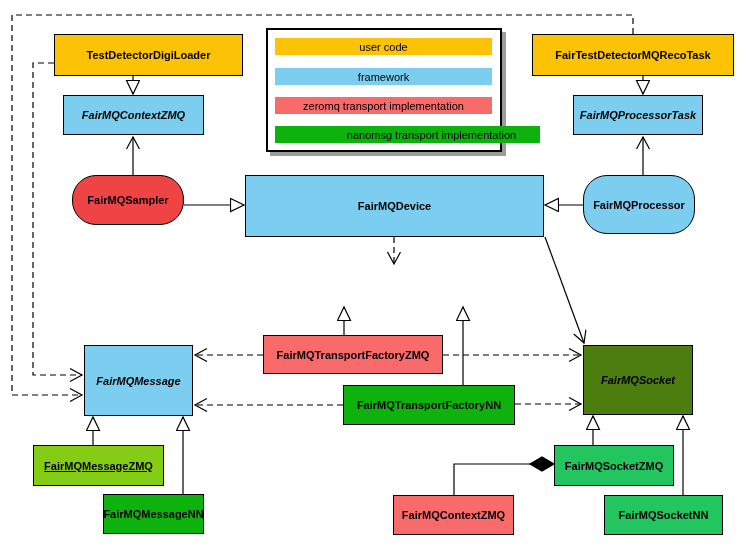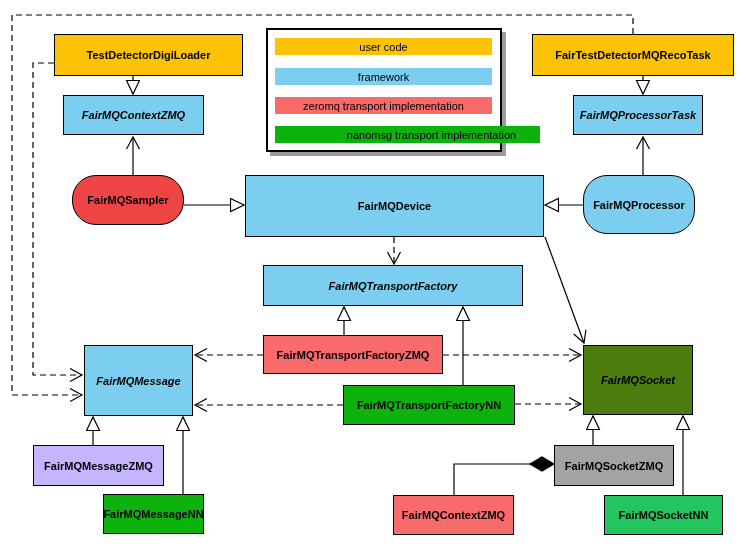--- a/index.html
+++ b/index.html
@@ -62,28 +62,27 @@
     </g>
   </svg>
 
   <div class="node" style="left: 54px; top: 34px; width: 189px; height: 42px; background: rgb(252, 194, 5);">TestDetectorDigiLoader</div>
   <div class="node" style="left: 532px; top: 34px; width: 202px; height: 42px; background: rgb(252, 194, 5);">FairTestDetectorMQRecoTask</div>
   <div class="node abstract" style="left: 63px; top: 95px; width: 141px; height: 40px; background: rgb(124, 206, 240);">FairMQContextZMQ</div>
   <div class="node abstract" style="left: 573px; top: 95px; width: 130px; height: 40px; background: rgb(124, 206, 240);">FairMQProcessorTask</div>
   <div class="node" style="left: 72px; top: 175px; width: 112px; height: 50px; background: #ef4444; border-radius: 24px;">FairMQSampler</div>
   <div class="node" style="left: 245px; top: 175px; width: 299px; height: 62px; background: rgb(124, 206, 240);">FairMQDevice</div>
   <div class="node" style="left: 583px; top: 175px; width: 112px; height: 59px; background: rgb(124, 206, 240); border-radius: 24px;">FairMQProcessor</div>
-  <div class="node abstract" style="left: 263px; top: 265px; width: 260px; height: 41px; background: rgb(124, 206, 240);">FairMQTransportFactory</div>
   <div class="node" style="left: 263px; top: 335px; width: 180px; height: 39px; background: rgb(249, 107, 107);">FairMQTransportFactoryZMQ</div>
   <div class="node" style="left: 343px; top: 385px; width: 172px; height: 40px; background: rgb(13, 178, 13);">FairMQTransportFactoryNN</div>
   <div class="node abstract" style="left: 84px; top: 345px; width: 109px; height: 71px; background: rgb(124, 206, 240);">FairMQMessage</div>
   <div class="node abstract" style="left: 583px; top: 345px; width: 110px; height: 70px; background: #4d7c0f;">FairMQSocket</div>
-  <div class="node" style="left: 33px; top: 445px; width: 131px; height: 41px; background: #c4b5fd;">FairMQMessageZMQ</div>
+  <div class="node" style="left: 33px; top: 445px; width: 131px; height: 41px; background: #84cc16; text-decoration: underline;">FairMQMessageZMQ</div>
   <div class="node" style="left: 103px; top: 494px; width: 101px; height: 40px; background: rgb(13, 178, 13);">FairMQMessageNN</div>
-  <div class="node" style="left: 554px; top: 445px; width: 120px; height: 41px; background: #a3a3a3;">FairMQSocketZMQ</div>
+  <div class="node" style="left: 554px; top: 445px; width: 120px; height: 41px; background: #22c55e;">FairMQSocketZMQ</div>
   <div class="node" style="left: 393px; top: 495px; width: 121px; height: 40px; background: rgb(249, 107, 107);">FairMQContextZMQ</div>
   <div class="node" style="left: 604px; top: 495px; width: 119px; height: 40px; background: #22c55e;">FairMQSocketNN</div>
 
   <div class="legend" style="left:266px;top:28px;width:236px;height:124px">
     <div class="legend-bar" style="top: 8px; background: rgb(252, 194, 5);">user code</div>
     <div class="legend-bar" style="top: 38px; background: rgb(124, 206, 240);">framework</div>
     <div class="legend-bar" style="top: 67px; background: rgb(249, 107, 107);">zeromq transport implementation</div>
     <div class="legend-bar" style="top: 96px; background: rgb(13, 178, 13); padding-left: 48px;">nanomsg transport implementation</div>
   </div>
 

